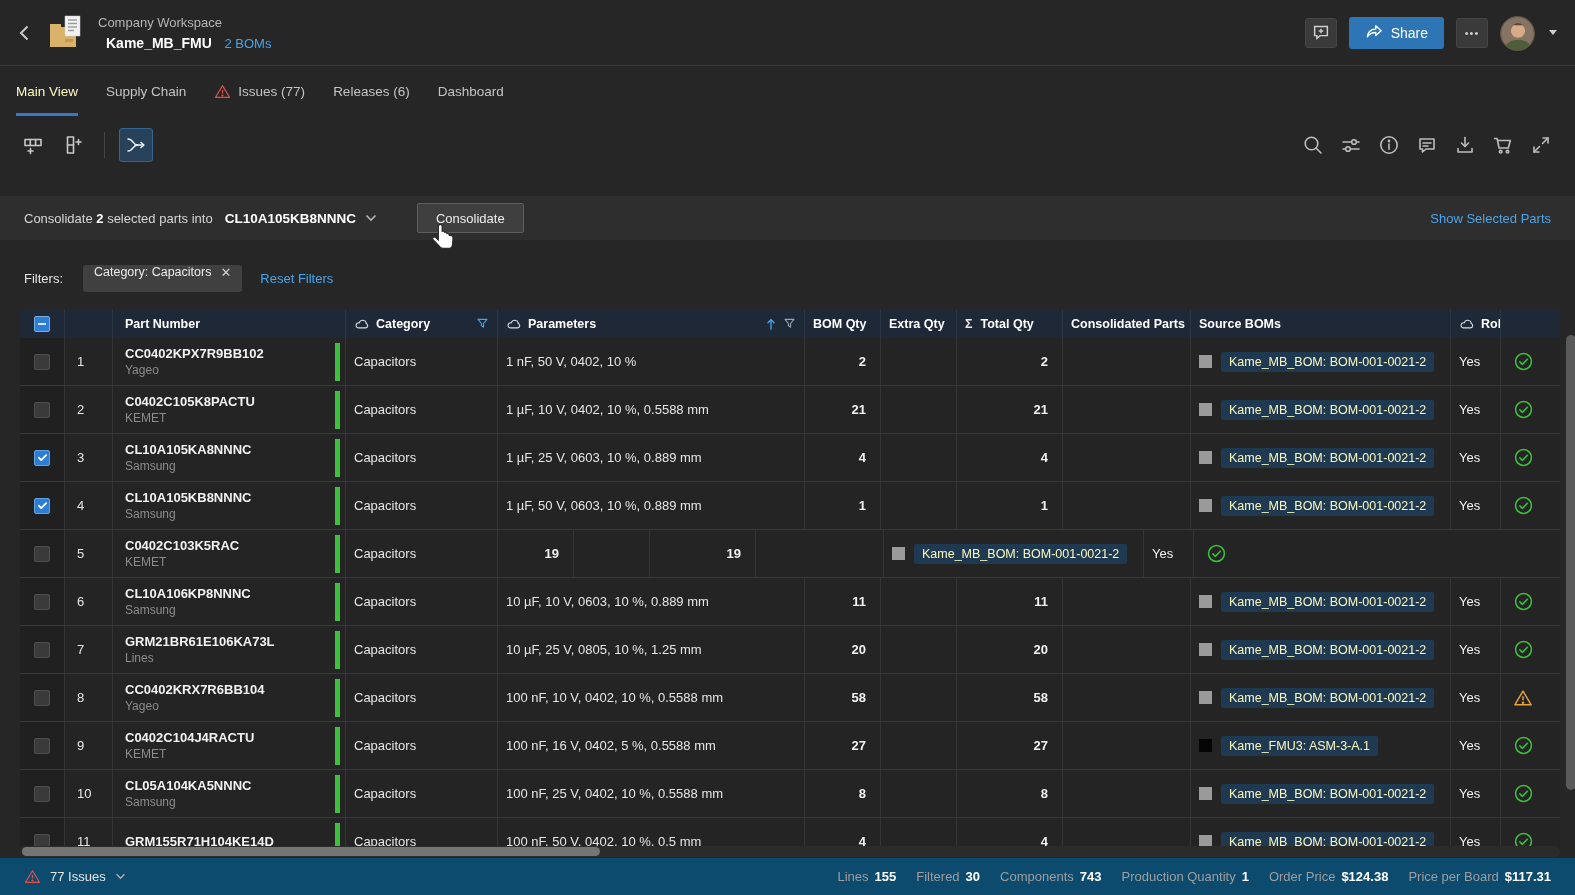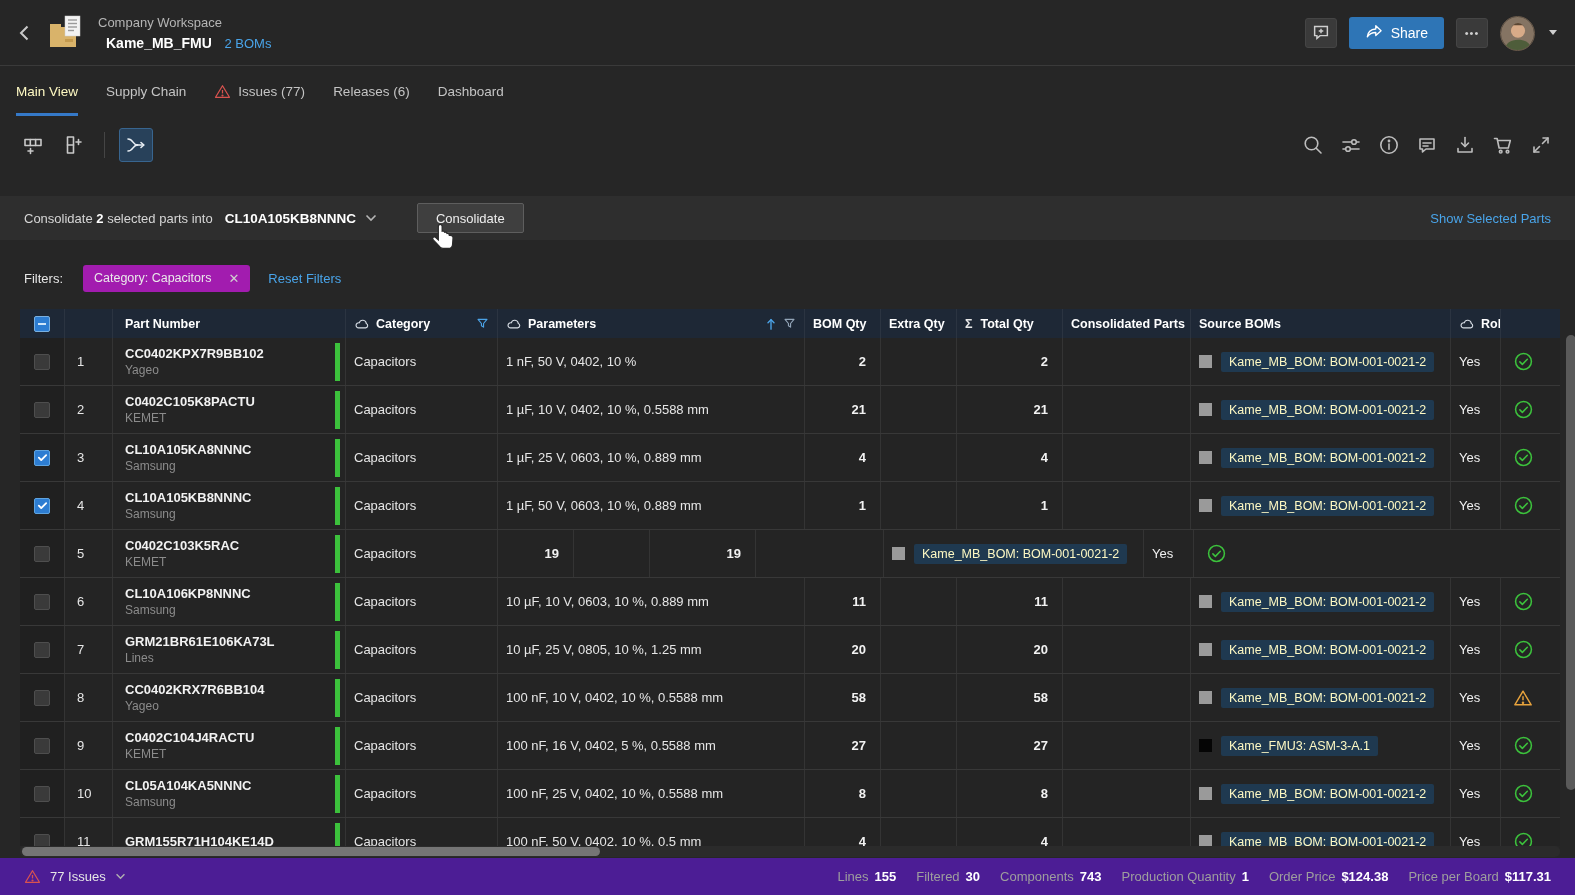--- a/index.html
+++ b/index.html
@@ -43,21 +43,21 @@
   .cons-text b { color:#fff; }
   .cons-dd { margin-left:12px; display:flex; align-items:center; gap:9px; color:#fff; font-weight:bold; font-size:13.5px; cursor:pointer; }
   .cons-dd .dd-caret { color:#b5b5b5; display:flex; }
   .cons-btn { margin-left:40px; height:30px; padding:0 18px; background:#3f3f3f; border:1px solid #5e5e5e; border-radius:2px; color:#eee; font-size:13px; display:flex; align-items:center; cursor:pointer; }
   .show-sel { position:absolute; right:24px; color:#49a4e9; cursor:pointer; }
   .cursor-hand { position:absolute; left:431px; top:224px; width:22px; height:26px; pointer-events:none; z-index:50; }
 
   
   .filters { position:absolute; top:258px; left:0; width:100%; height:40px; display:flex; align-items:center; }
   .filters-label { margin-left:24px; color:#e6e6e6; }
-  .chip { margin-left:20px; height:27px; background:#a21caf; border-radius:3px; display:flex; align-items:center; padding:0 11px; gap:17px; color:#eaeaea; font-size:12.5px; cursor:pointer; }
+  .chip { margin-left:20px; height:27px; background:#404040; border-radius:3px; display:flex; padding:0 11px; gap:9px; color:#eaeaea; font-size:12.5px; cursor:pointer; }
   .chip-x { color:#cfcfcf; font-size:13px; cursor:pointer; }
   .reset-link { margin-left:18px; color:#49a4e9; cursor:pointer; }
 
   
   .table { position:absolute; top:309px; left:20px; width:1540px; height:537px; }
   .thead { display:flex; height:29px; background:#1e2836; color:#fff; font-weight:bold; font-size:12.5px; }
   .th { display:flex; align-items:center; padding:0 8px; gap:6px; border-right:1px solid rgba(255,255,255,.06); overflow:hidden; white-space:nowrap; }
   .th .cloud { color:#d8dee6; display:flex; flex:0 0 auto; }
   .th .spacer { flex:1; }
   .funnel-blue { color:#4ba3e8; display:flex; }
@@ -94,21 +94,21 @@
   .src-chip { margin-left:9px; background:#1f3950; color:#fef9c3; padding:3px 8px; border-radius:2px; font-size:12.5px; cursor:pointer; overflow:hidden; white-space:nowrap; }
   .rohs-val { color:#f0f0f0; }
   .stat-ok { color:#3cc13c; display:flex; }
   .stat-warn { color:#e8a33d; display:flex; }
   .vscroll { position:absolute; right:-17px; top:0; width:12px; height:537px; }
   .vthumb { position:absolute; left:1px; top:26px; width:10px; height:455px; background:#5a5a5a; border-radius:6px; cursor:pointer; }
   .hscroll { position:absolute; left:20px; top:846px; width:1540px; height:11px; background:#2b2b2b; border-radius:5px; }
   .hthumb { position:absolute; left:2px; top:1px; width:578px; height:9px; background:#757575; border-radius:5px; cursor:pointer; }
 
   
-  .statusbar { position:absolute; bottom:0; left:0; width:100%; height:37px; background:#4c1d95; display:flex; align-items:center; }
+  .statusbar { position:absolute; bottom:0; left:0; width:100%; height:37px; background:#0c4a6e; display:flex; align-items:center; }
   .issues-group { margin-left:24px; display:flex; align-items:center; gap:9px; cursor:pointer; }
   .issues-icon { color:#d9534f; display:flex; }
   .issues-label { color:#e6e6e6; }
   .issues-caret { color:#b0b0b0; display:flex; }
   .stats { position:absolute; right:24px; display:flex; align-items:center; gap:20px; }
   .stat-pair { display:flex; align-items:center; gap:6px; }
   .stat-label { color:#9e9e9e; }
   .stat-value { color:#ffffff; font-weight:bold; }
 </style>
 </head>

